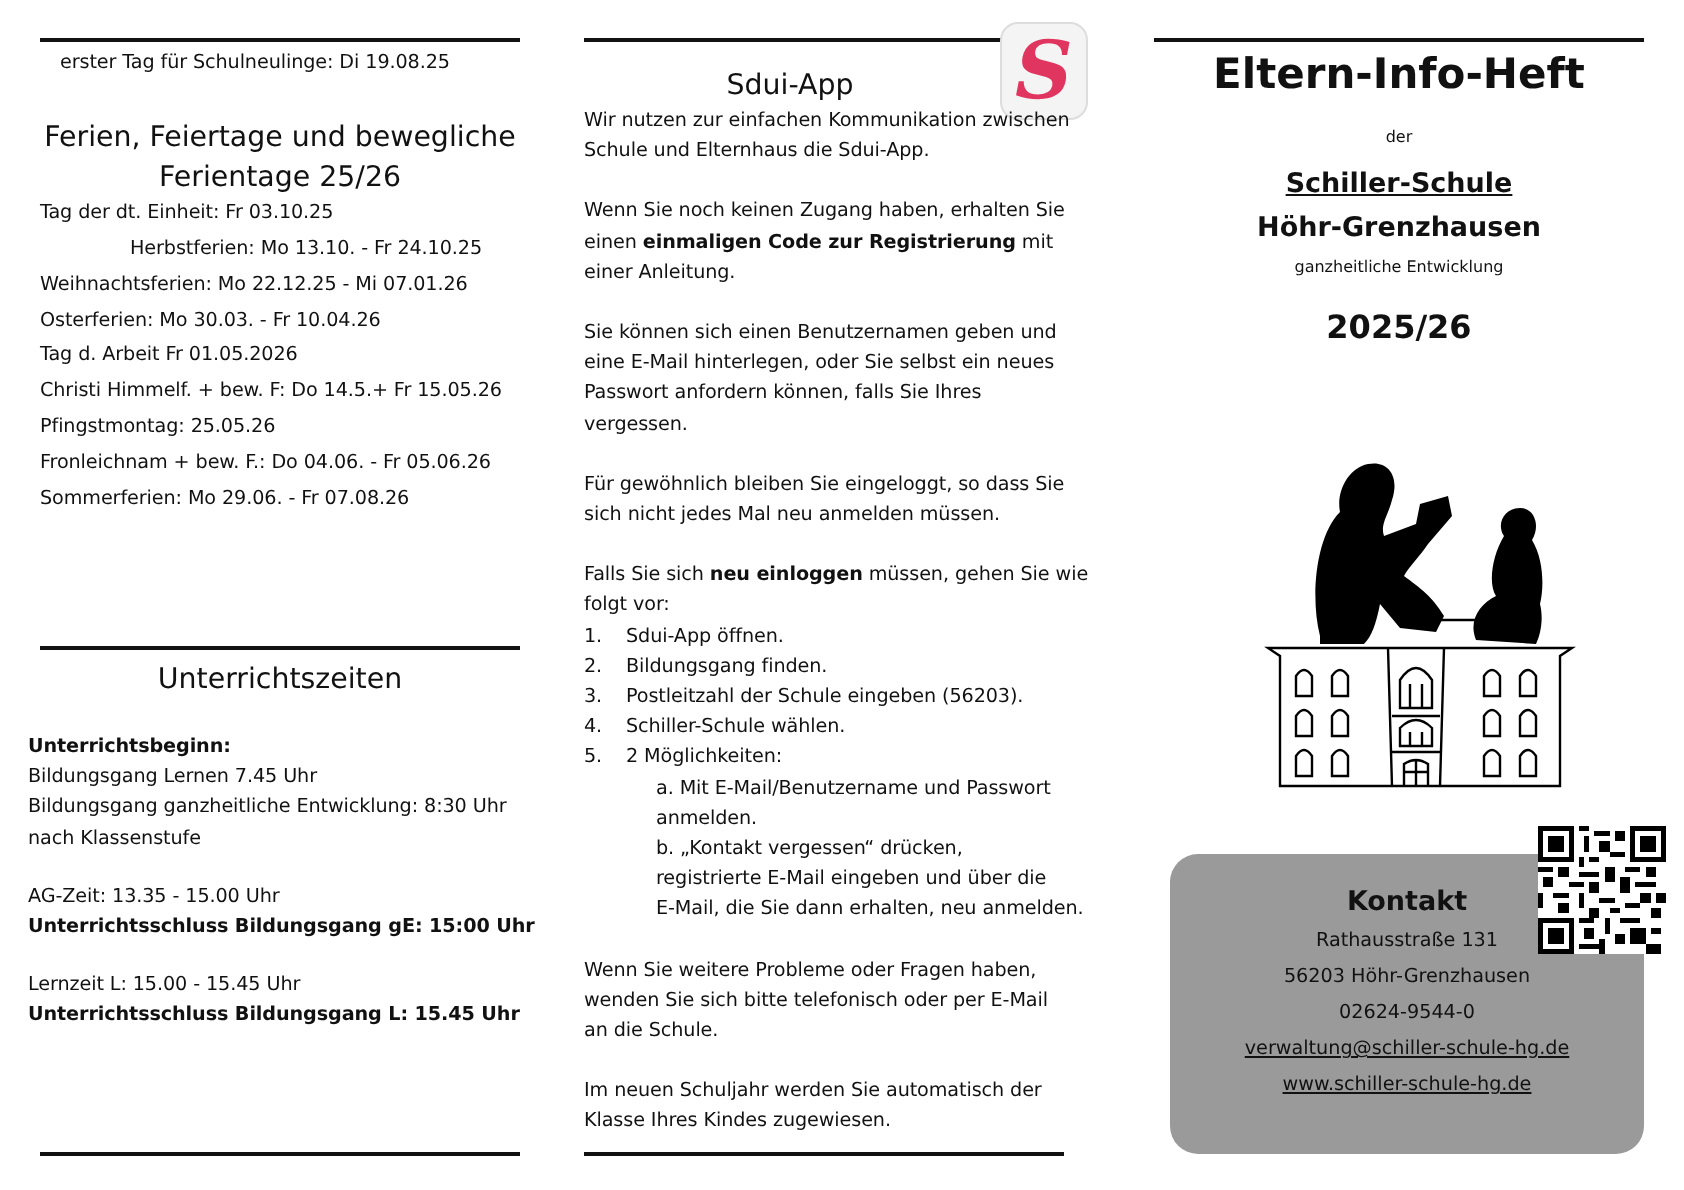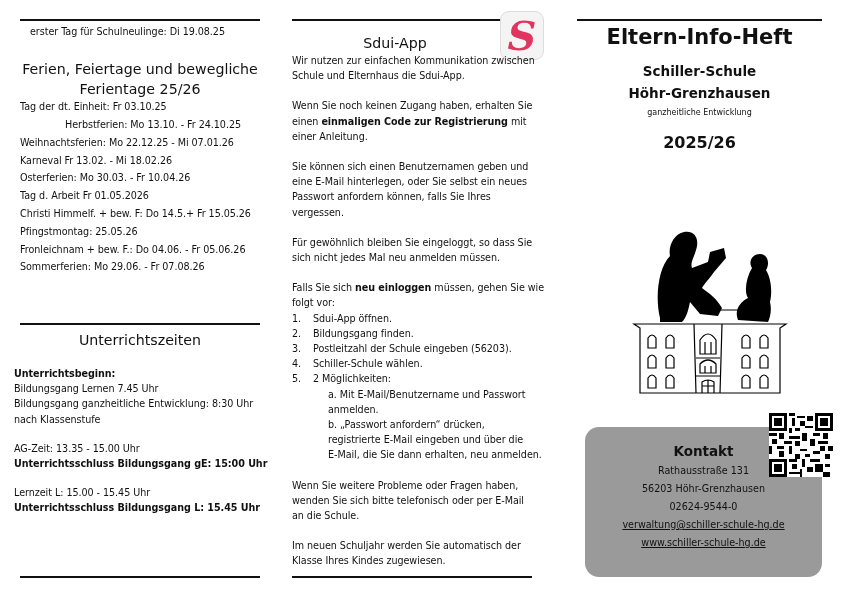--- a/index.html
+++ b/index.html
@@ -46,21 +46,20 @@
 <section class="abs" id="col1" style="top:22px;">
   <div class="t" style="margin-top:2px;margin-left:10px;">erster Tag für Schulneulinge: Di 19.08.25</div>
 
   <div class="h2" style="margin-top:20px; width:240px; line-height:20px;">Ferien, Feiertage und bewegliche</div>
   <div class="h2" style="width:240px; line-height:20px;">Ferientage 25/26</div>
 
   <div style="margin-top:-1px;">
     <div class="t" style="line-height:17.8px;">Tag der dt. Einheit: Fr 03.10.25</div>
     <div class="t" style="line-height:17.8px;margin-left:45px;">Herbstferien: Mo 13.10. - Fr 24.10.25</div>
     <div class="t" style="line-height:17.8px;">Weihnachtsferien: Mo 22.12.25 - Mi 07.01.26</div>
-    <div class="t" style="line-height:17.8px;">Karneval Fr 13.02. - Mi 18.02.26</div>
     <div class="t" style="line-height:17.8px;">Osterferien: Mo 30.03. - Fr 10.04.26</div>
     <div class="t" style="line-height:17.8px;">Tag d. Arbeit Fr 01.05.2026</div>
     <div class="t" style="line-height:17.8px;">Christi Himmelf. + bew. F: Do 14.5.+ Fr 15.05.26</div>
     <div class="t" style="line-height:17.8px;">Pfingstmontag: 25.05.26</div>
     <div class="t" style="line-height:17.8px;">Fronleichnam + bew. F.: Do 04.06. - Fr 05.06.26</div>
     <div class="t" style="line-height:17.8px;">Sommerferien: Mo 29.06. - Fr 07.08.26</div>
   </div>
 </section>
 
 <section class="abs" style="left:14px; top:330px; width:260px;">
@@ -116,35 +115,36 @@
         <span class="num">4.</span>
         <span>Schiller-Schule wählen.</span>
       </li>
     <li class="t">
         <span class="num">5.</span>
         <span>2 Möglichkeiten:</span>
       </li>
   </ul>
   <div class="t subitem">a. Mit E-Mail/Benutzername und Passwort</div>
   <div class="t subitem">anmelden.</div>
-  <div class="t subitem">b. „Passwort anfordern“ drücken,</div>
+  <div class="t subitem">b. „Kontakt vergessen“ drücken,</div>
   <div class="t subitem">registrierte E-Mail eingeben und über die</div>
   <div class="t subitem">E-Mail, die Sie dann erhalten, neu anmelden.</div>
 
   <div class="t" style="margin-top:15px;">Wenn Sie weitere Probleme oder Fragen haben,</div>
   <div class="t">wenden Sie sich bitte telefonisch oder per E-Mail</div>
   <div class="t">an die Schule.</div>
 
   <div class="t" style="margin-top:15px;">Im neuen Schuljahr werden Sie automatisch der</div>
   <div class="t">Klasse Ihres Kindes zugewiesen.</div>
 </section>
 
 <section class="abs center" style="left:577px; top:20px; width:245px;">
   <div style="font-size:21px; font-weight:bold; line-height:34px; white-space:nowrap;">Eltern-Info-Heft</div>
-  <div style="font-size:13.5px; font-weight:bold; line-height:22px; margin-top:6px; white-space:nowrap;">Schiller-Schule</div>
+  <div style="font-size:8px; line-height:12px; margin-top:9px;">der</div>
+  <div style="font-size:13.5px; font-weight:bold; line-height:22px; margin-top:6px; white-space:nowrap;text-decoration:underline;">Schiller-Schule</div>
   <div style="font-size:13.5px; font-weight:bold; line-height:22px; white-space:nowrap;">Höhr-Grenzhausen</div>
   <div style="font-size:8px; line-height:17px; white-space:nowrap;">ganzheitliche Entwicklung</div>
   <div style="font-size:16px; font-weight:bold; line-height:26px; margin-top:9px;">2025/26</div>
 </section>
 
 <svg class="abs" style="left:630px; top:228px;" width="160" height="170" viewBox="0 0 160 170">
 
   <path d="M30 90 C25 70 28 40 40 28 C38 18 44 6 54 4 C64 2 70 10 66 22 C64 30 60 34 62 40 L78 34 L80 24 L94 20 L96 30 L84 44 C80 50 74 56 72 60 C80 66 86 70 92 80 L88 88 L70 86 L60 74 C58 84 56 90 52 94 L30 94 Z" fill="#000"></path>
 
   <path d="M108 92 C104 82 110 74 118 70 C114 64 116 50 122 40 C118 34 122 26 130 26 C138 26 140 36 136 42 C142 52 142 66 140 74 C142 82 140 90 138 94 Z" fill="#000"></path>

